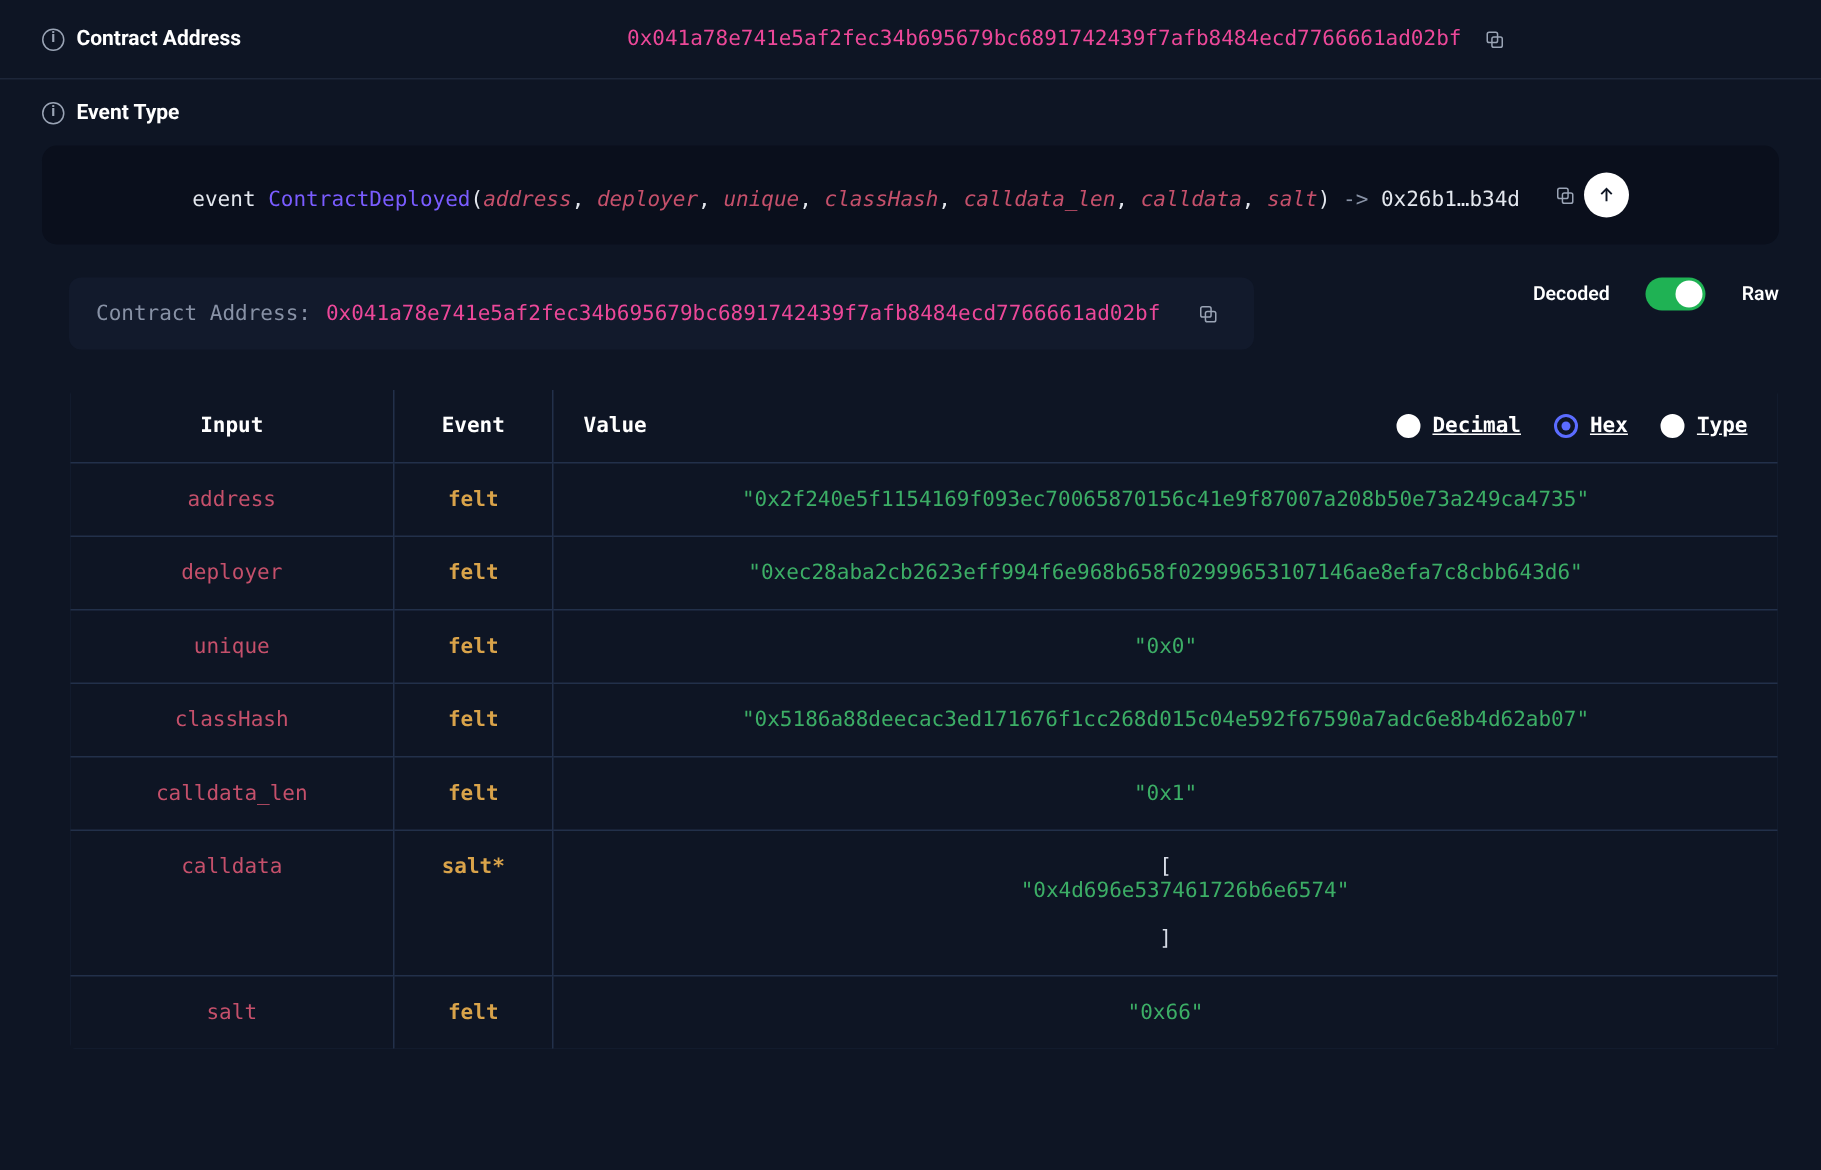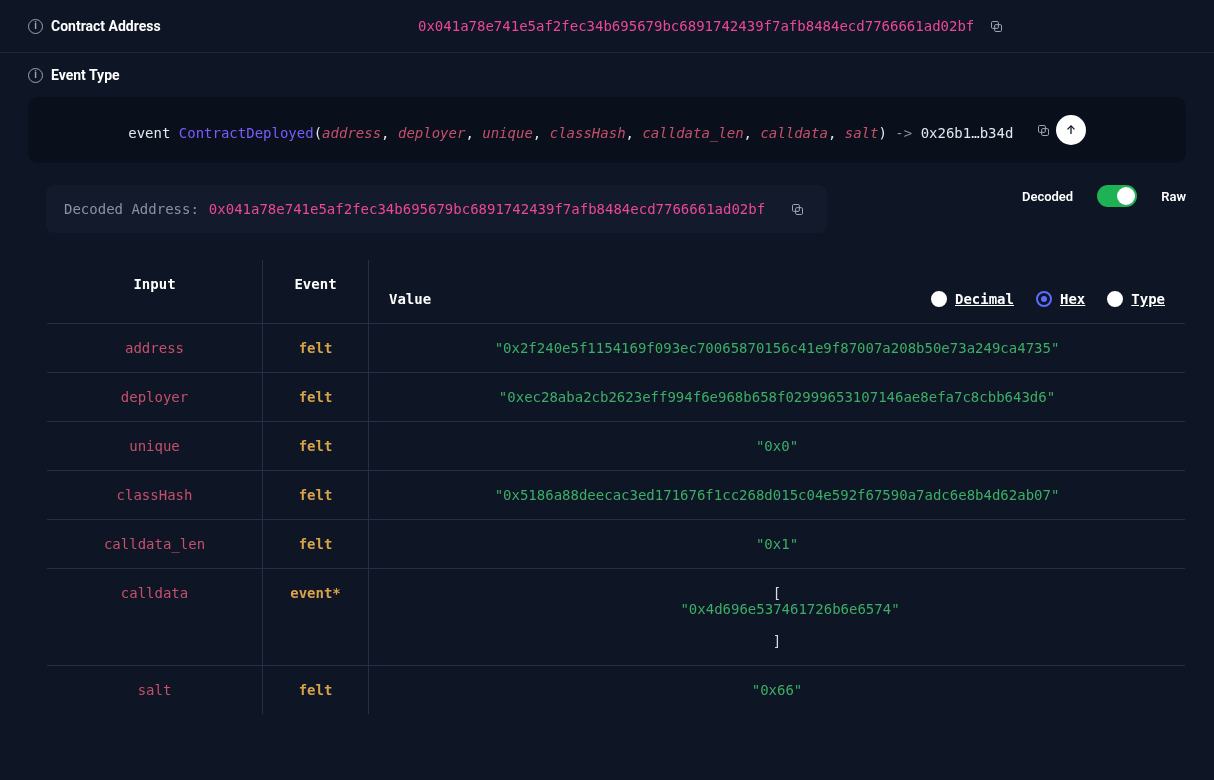--- a/index.html
+++ b/index.html
@@ -74,21 +74,21 @@
   .switch{width:40px;height:22px;border-radius:11px;background:#1fb254;position:relative;cursor:pointer;}
   .switch::after{content:"";position:absolute;right:2px;top:2px;width:18px;height:18px;border-radius:50%;background:#fff;}
   .clearfix::after{content:"";display:table;clear:both;}
   table {
     width:100%; border-collapse:collapse; margin-top:26px;
     border:1px solid #22304a; border-radius:4px; overflow:hidden;
   }
   th,td { text-align:center; padding:16px 20px; border:1px solid #22304a; vertical-align:top; }
   th { color:#fff; font-weight:700; }
   col.c1{width:216px;} col.c2{width:106px;}
-  .th-value { display:flex; align-items:center; justify-content:space-between; gap:20px;margin-top:15px; }
+  .th-value { display:flex; align-items:center; justify-content:space-between; gap:20px; }
   .radios { display:flex; gap:22px; align-items:center;text-decoration:underline; }
   .radio { display:flex; align-items:center; gap:8px; cursor:pointer; }
   .radio-dot { width:16px;height:16px;border-radius:50%;border:2px solid #fff;background:transparent;position:relative;}
   .radio-dot.filled{background:#fff;}
   .radio-dot.selected{border-color:#5b6cff;}
   .radio-dot.selected::after{content:"";position:absolute;inset:3px;border-radius:50%;background:#5b6cff;}
   .param-name{ color:#c5506b; }
   .type-txt{ color:#d9a34a; font-weight:700; }
   .val-txt{ color:#3cae66; }
   .arr-bracket{ color:#d6dbe6; }
@@ -136,21 +136,21 @@
     <svg viewBox="0 0 24 24">
         <path d="M12 19V5"></path>
         <path d="M6 11l6-6 6 6"></path>
       </svg>
   </span>
 </div>
 
 <div class="inner">
   <div class="clearfix">
     <div class="sub-addr mono">
-      <span class="lbl">Decoded Address:</span>
+      <span class="lbl">Contract Address:</span>
       <span class="addr-link">0x041a78e741e5af2fec34b695679bc6891742439f7afb8484ecd7766661ad02bf</span>
       <span class="copy-btn">
         <svg viewBox="0 0 24 24">
             <rect x="9" y="9" width="11" height="11" rx="2"></rect>
             <rect x="4" y="4" width="11" height="11" rx="2"></rect>
           </svg>
       </span>
     </div>
     <div class="toggle-row">
       <span>Decoded</span>
@@ -211,21 +211,21 @@
           <td><span class="type-txt">felt</span></td>
           <td><span class="val-txt">"0x5186a88deecac3ed171676f1cc268d015c04e592f67590a7adc6e8b4d62ab07"</span></td>
         </tr>
         <tr>
           <td><span class="param-name">calldata_len</span></td>
           <td><span class="type-txt">felt</span></td>
           <td><span class="val-txt">"0x1"</span></td>
         </tr>
         <tr>
           <td><span class="param-name">calldata</span></td>
-          <td><span class="type-txt">event*</span></td>
+          <td><span class="type-txt">salt*</span></td>
           <td><span class="arr-bracket">[</span><br><span class="arr-indent val-txt">"0x4d696e537461726b6e6574"</span><br><span class="arr-bracket">]</span></td>
         </tr>
         <tr>
           <td><span class="param-name">salt</span></td>
           <td><span class="type-txt">felt</span></td>
           <td><span class="val-txt">"0x66"</span></td>
         </tr>
       </tbody>
   </table>
 </div>

